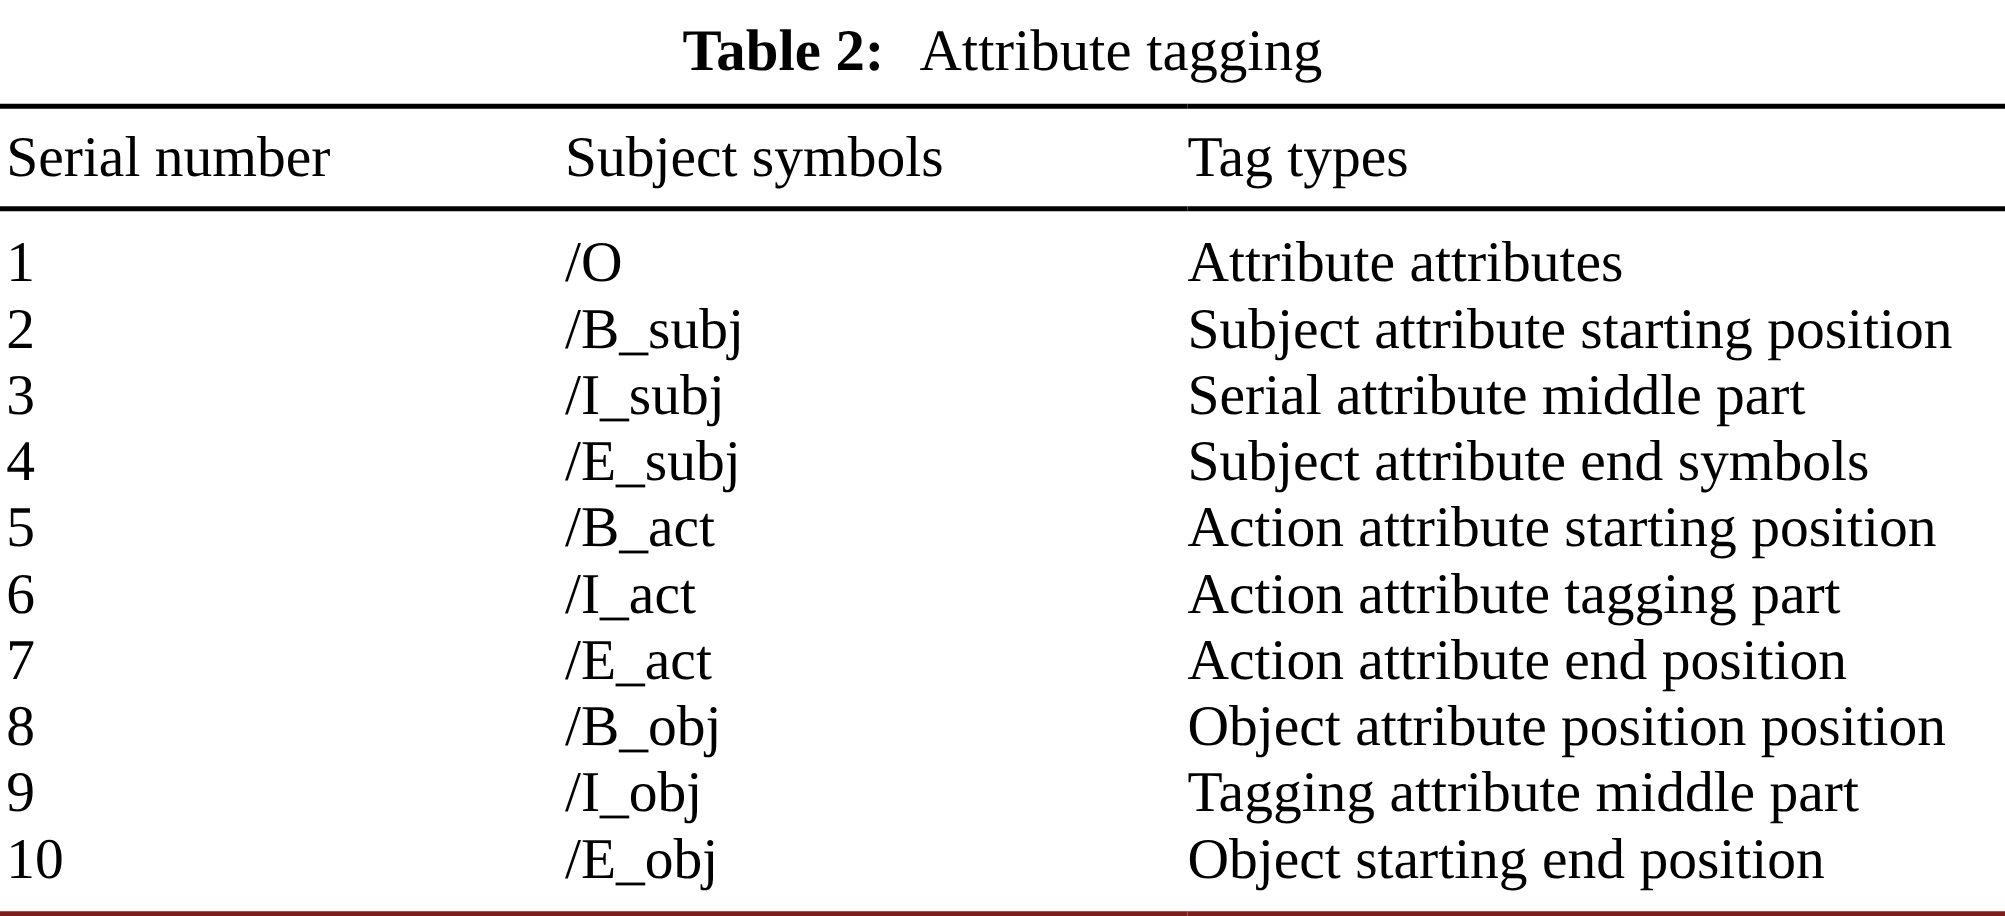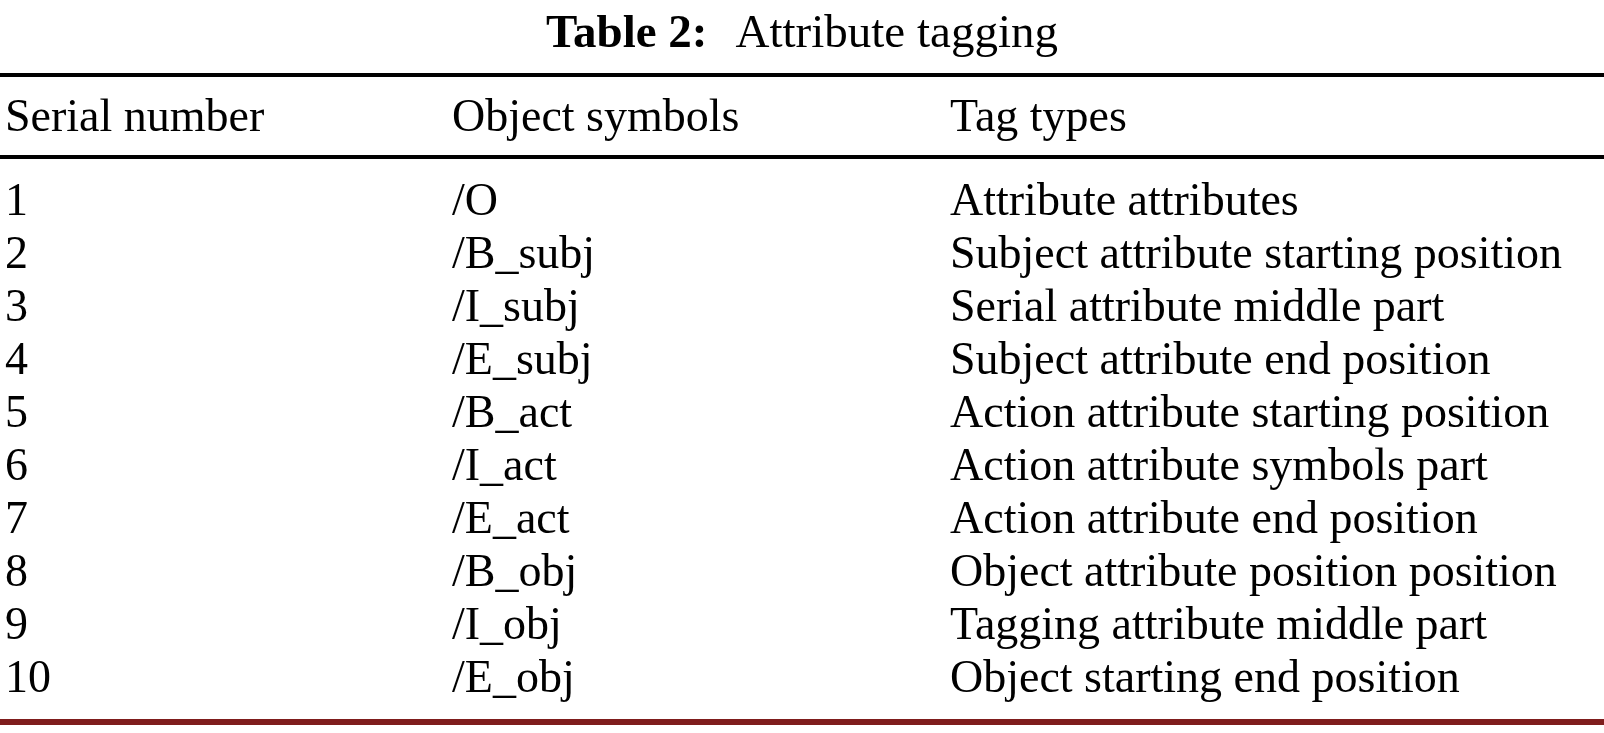--- a/index.html
+++ b/index.html
@@ -12,21 +12,21 @@
     font-family: "Liberation Serif", "DejaVu Serif", serif;
     color: #000000;
   }
   .page {
     width: 1604px;
     height: 733px;
     position: relative;
     background: #ffffff;
   }
   .caption {
-    padding-top: 4px;
+    padding-top: 14px;
     text-align: center;
     font-size: 47px;
     line-height: 54px;
     white-space: nowrap;
   }
   .caption .caption-label {
     font-weight: bold;
   }
   .caption .caption-title {
     font-weight: normal;
@@ -73,21 +73,21 @@
 
   <table class="attr-table">
     <colgroup>
       <col style="width:452px">
       <col style="width:498px">
       <col style="width:654px">
     </colgroup>
     <thead>
       <tr>
         <th class="col-serial-pad">Serial number</th>
-        <th>Object symbols</th>
+        <th>Subject symbols</th>
         <th>Tag types</th>
       </tr>
     </thead>
     <tbody>
       <tr>
         <td class="col-serial-pad">1</td>
         <td>/O</td>
         <td>Attribute attributes</td>
       </tr>
       <tr>
@@ -96,31 +96,31 @@
         <td>Subject attribute starting position</td>
       </tr>
       <tr>
         <td class="col-serial-pad">3</td>
         <td>/I_subj</td>
         <td>Serial attribute middle part</td>
       </tr>
       <tr>
         <td class="col-serial-pad">4</td>
         <td>/E_subj</td>
-        <td>Subject attribute end position</td>
+        <td>Subject attribute end symbols</td>
       </tr>
       <tr>
         <td class="col-serial-pad">5</td>
         <td>/B_act</td>
         <td>Action attribute starting position</td>
       </tr>
       <tr>
         <td class="col-serial-pad">6</td>
         <td>/I_act</td>
-        <td>Action attribute symbols part</td>
+        <td>Action attribute tagging part</td>
       </tr>
       <tr>
         <td class="col-serial-pad">7</td>
         <td>/E_act</td>
         <td>Action attribute end position</td>
       </tr>
       <tr>
         <td class="col-serial-pad">8</td>
         <td>/B_obj</td>
         <td>Object attribute position position</td>

